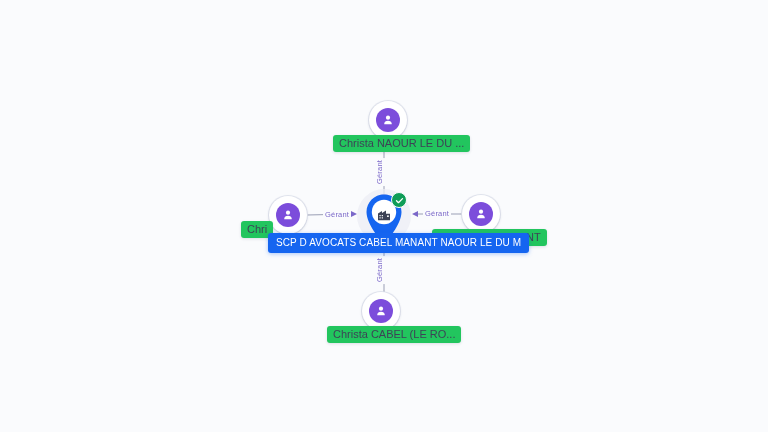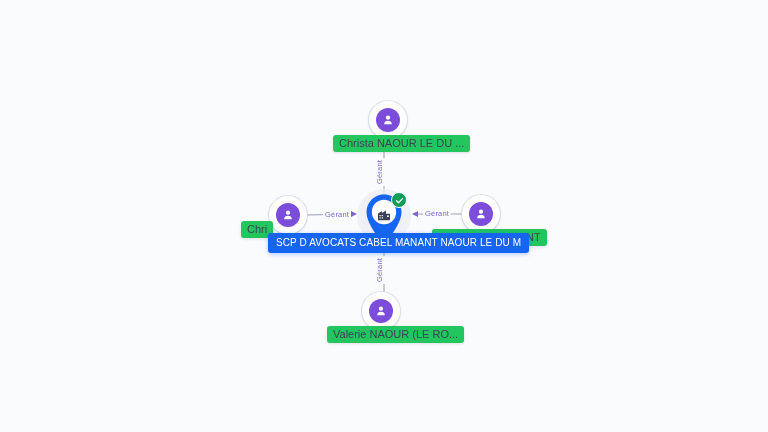--- a/index.html
+++ b/index.html
@@ -193,21 +193,21 @@
   <div class="node-label" style="left:432px; top:229px;">Christophe MANANT</div>
 
   <div class="person-node" style="left:362px; top:292px;">
     <span class="avatar-circle">
       <svg width="14" height="14" viewBox="0 0 24 24" fill="#ffffff">
         <circle cx="12" cy="8" r="3.6"></circle>
         <path d="M12 13.2c-3.6 0-6.4 2.1-6.4 4.6v1.4h12.8v-1.4c0-2.5-2.8-4.6-6.4-4.6z"></path>
       </svg>
     </span>
   </div>
-  <div class="node-label" style="left:327px; top:326px;">Valerie NAOUR (LE RO...</div>
+  <div class="node-label" style="left:327px; top:326px;">Christa CABEL (LE RO...</div>
 
   <div class="company-node" style="left:362px; top:193px;">
     <div class="company-halo"></div>
 
     <svg class="company-pin" width="44" height="54" viewBox="0 0 44 54" xmlns="http://www.w3.org/2000/svg">
       <path d="M22 1.5C12.3 1.5 4.5 9.3 4.5 19c0 12.2 14.6 29 17.5 33 2.9-4 17.5-20.8 17.5-33 0-9.7-7.8-17.5-17.5-17.5z" fill="#1565f0"></path>
       <circle cx="22" cy="19" r="12.2" fill="#ffffff"></circle>
     </svg>
 
     <span class="company-glyph">

